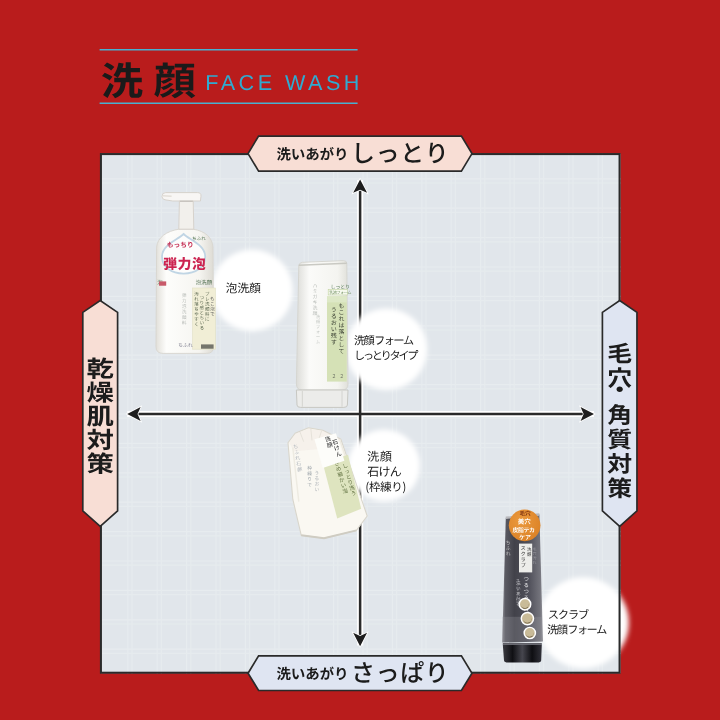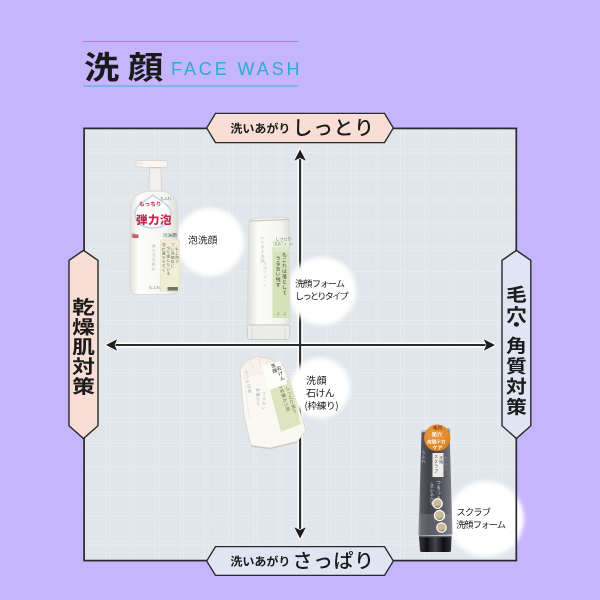--- a/index.html
+++ b/index.html
@@ -1,15 +1,15 @@
 <!DOCTYPE html>
 <html><head><meta charset="utf-8">
 <style>
 html,body{margin:0;padding:0;background:#fff;}
-#page{position:relative;width:600px;height:600px;background:#c4b5fd;overflow:hidden;}
+#page{position:relative;width:600px;height:600px;background:#b91c1c;overflow:hidden;}
 </style></head>
 <body>
 <div id="page">
 <svg width="600" height="600" viewBox="0 0 600 600">
 <defs>
 <linearGradient id="tubeg" x1="0" y1="0" x2="1" y2="0">
 <stop offset="0" stop-color="#8d8d93"></stop>
           <stop offset="0.08" stop-color="#5a5a62"></stop>
 <stop offset="0.3" stop-color="#42424a"></stop>
           <stop offset="0.65" stop-color="#50505a"></stop>

